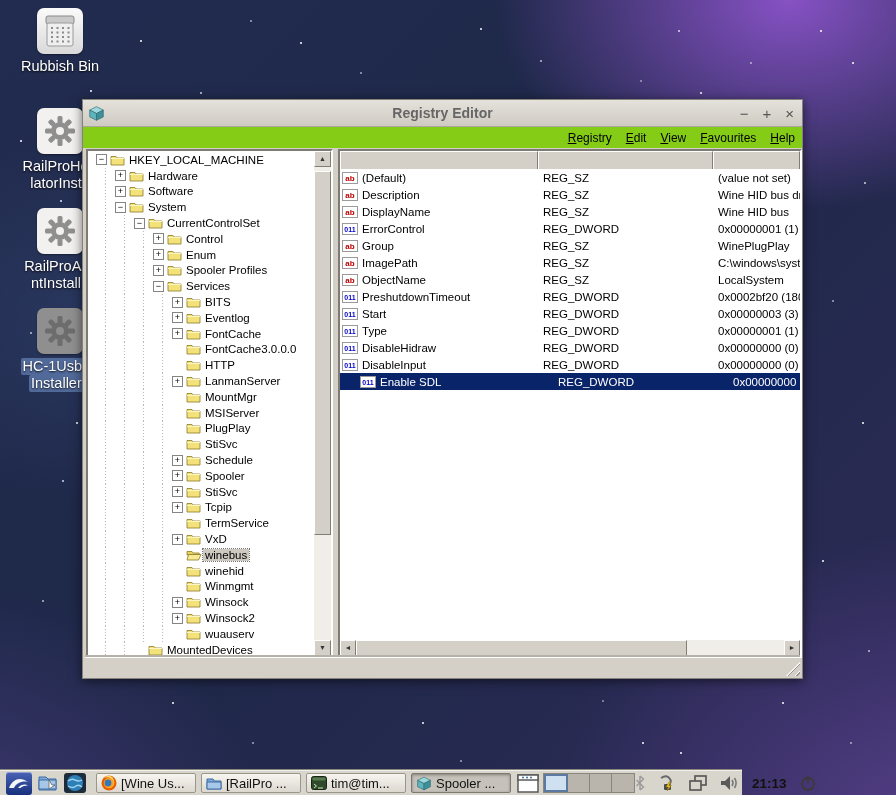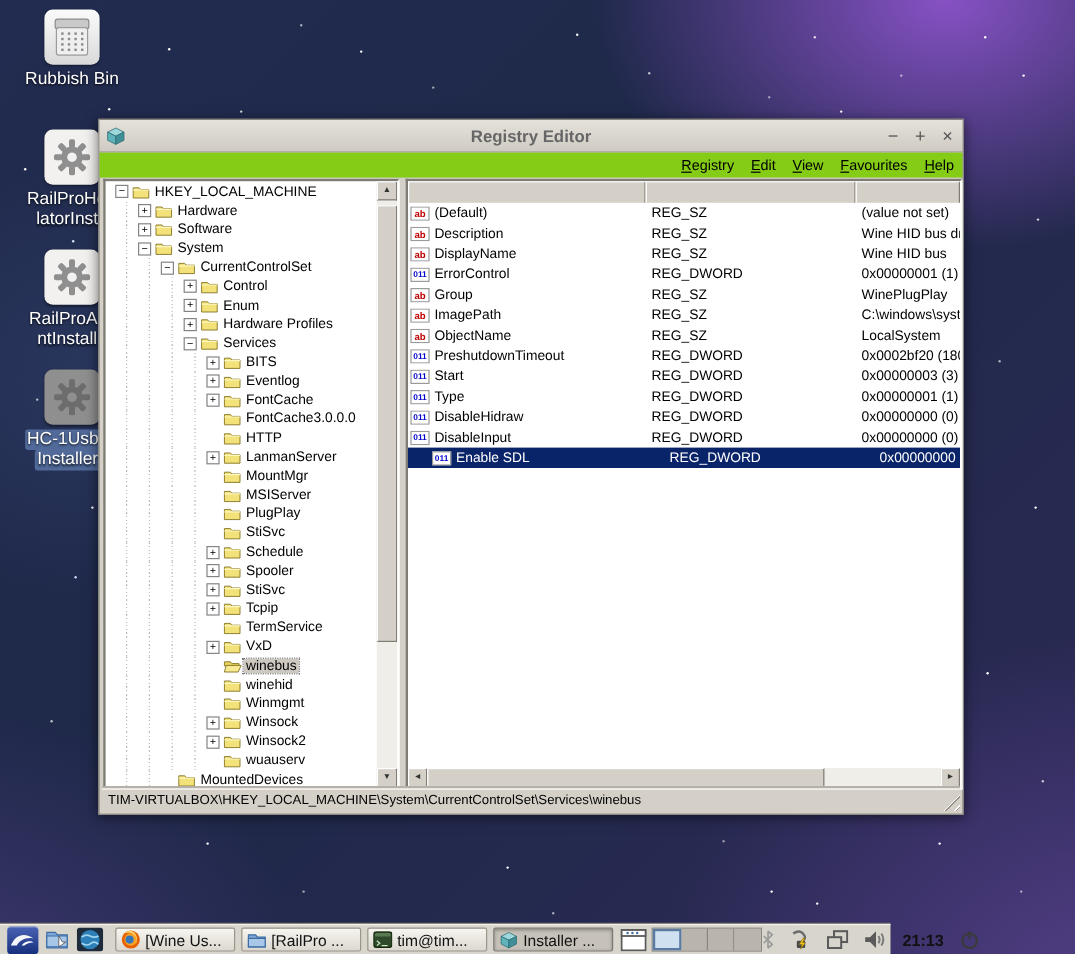--- a/index.html
+++ b/index.html
@@ -331,21 +331,21 @@
             <span class="guide"></span>
             <span class="guide"></span>
             <span class="guide"></span>
             <span class="expander">+</span>
             <span class="ticon">
               <svg width="15" height="12" viewBox="0 0 15 12">
                 <path d="M1 2.5 h5 l1.2 1.5 h6.8 v7 h-13 z" fill="#f3e27a" stroke="#8a7a2a" stroke-width="0.8"></path>
                 <path d="M1 4.5 h13" stroke="#fdf6c0" stroke-width="1"></path>
               </svg>
             </span>
-            <span class="tlabel">Hardware Profiles</span>
+            <span class="tlabel">Spooler Profiles</span>
           </div>
           <div class="trow">
             <span class="guide"></span>
             <span class="guide"></span>
             <span class="guide"></span>
             <span class="expander">−</span>
             <span class="ticon">
               <svg width="15" height="12" viewBox="0 0 15 12">
                 <path d="M1 2.5 h5 l1.2 1.5 h6.8 v7 h-13 z" fill="#f3e27a" stroke="#8a7a2a" stroke-width="0.8"></path>
                 <path d="M1 4.5 h13" stroke="#fdf6c0" stroke-width="1"></path>
@@ -794,21 +794,20 @@
           </div>
         </div>
       <div class="hscroll">
         <div class="hbtn left">◄</div>
         <div class="hthumb"></div>
         <div class="hbtn right">►</div>
       </div>
     </div>
 
     <div id="statusbar">
-      <span>TIM-VIRTUALBOX\HKEY_LOCAL_MACHINE\System\CurrentControlSet\Services\winebus</span>
       <div id="grip"></div>
     </div>
   </div>
 
   <div id="taskbar">
     <div id="startbtn">
       <span class="trayicon">
         <svg width="26" height="16" viewBox="0 0 26 16">
             <path d="M3 13 C7 3,15 2,22 7 C16 5.5,10 8.5,8 13 Z" fill="#fff" opacity="0.95"></path>
             <path d="M12 13 C15 9,19.5 8.6,22 10.5 C18.5 10.3,15.5 11.8,14.3 13 Z" fill="#fff"></path>
@@ -865,21 +864,21 @@
           <span>tim@tim...</span>
         </div>
         <div class="taskbtn active">
           <span class="ticon16">
             <svg width="17" height="17" viewBox="0 0 20 20">
               <path d="M10 2 L18 6 L10 10 L2 6 Z" fill="#9fd8dc" stroke="#2e6d74" stroke-width="0.8"></path>
               <path d="M2 6 L10 10 L10 18 L2 14 Z" fill="#5fb3bb" stroke="#2e6d74" stroke-width="0.8"></path>
               <path d="M18 6 L10 10 L10 18 L18 14 Z" fill="#3f8f99" stroke="#2e6d74" stroke-width="0.8"></path>
             </svg>
           </span>
-          <span>Installer ...</span>
+          <span>Spooler ...</span>
         </div>
       </div>
     <div id="traywinbtn">
       <span class="trayicon">
         <svg width="22" height="19" viewBox="0 0 22 19">
             <rect x="1" y="1" width="20" height="17" fill="#fff" stroke="#5a5a5a" stroke-width="1.5"></rect>
             <rect x="1" y="1" width="20" height="5" fill="#fff" stroke="#5a5a5a" stroke-width="1.5"></rect>
             <circle cx="6" cy="3.5" r="1" fill="#3a6ea5"></circle>
             <circle cx="10" cy="3.5" r="1" fill="#3a6ea5"></circle>
             <circle cx="14" cy="3.5" r="1" fill="#3a6ea5"></circle>

